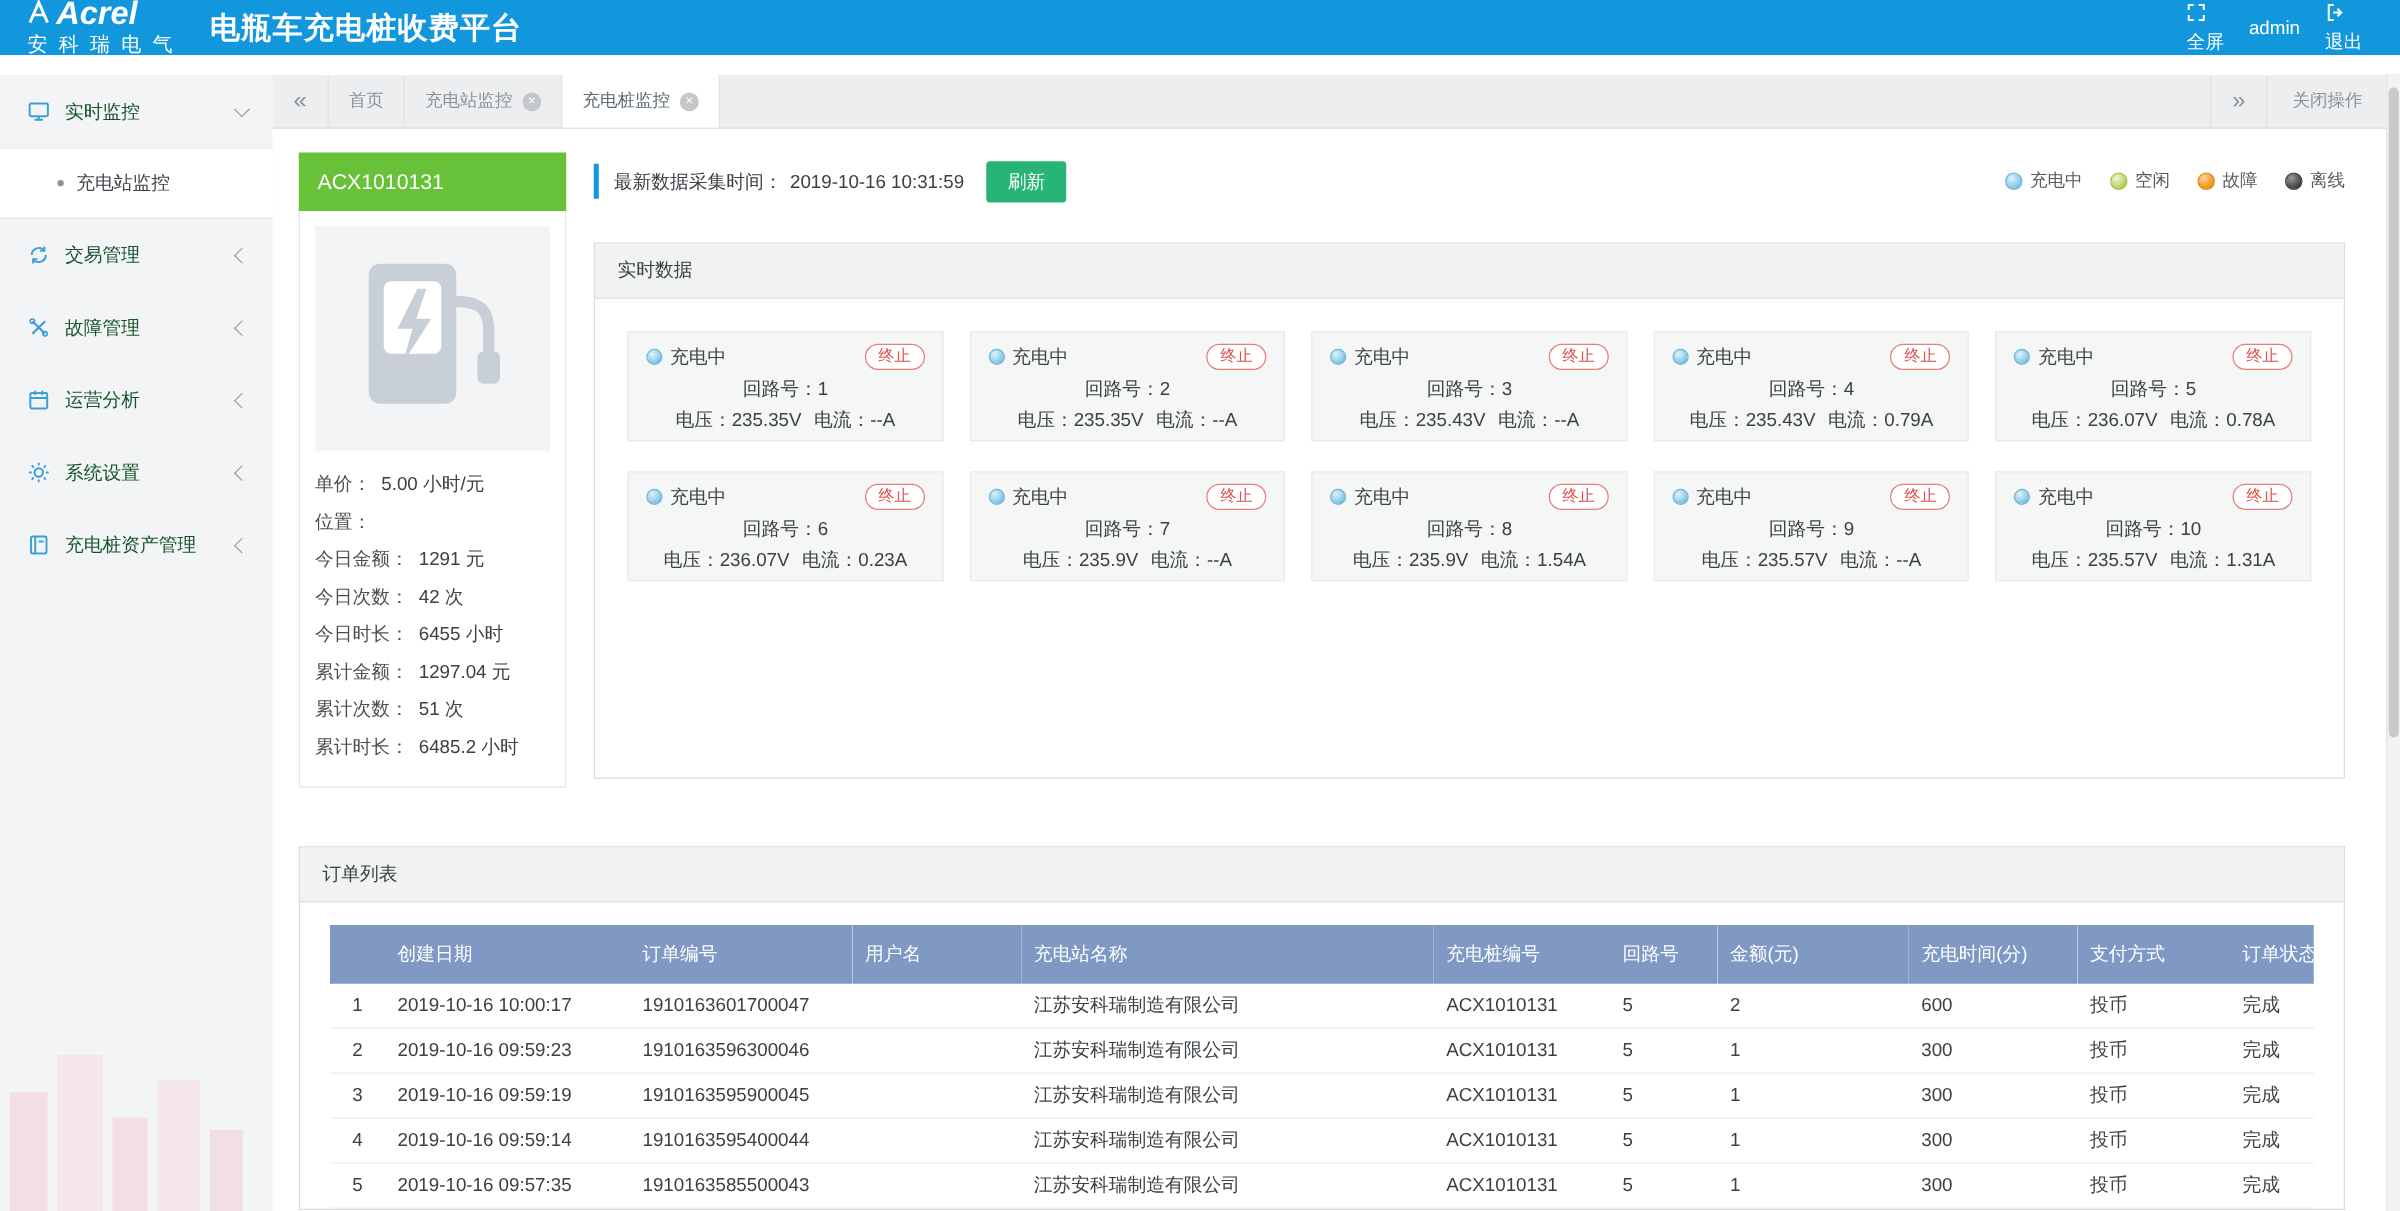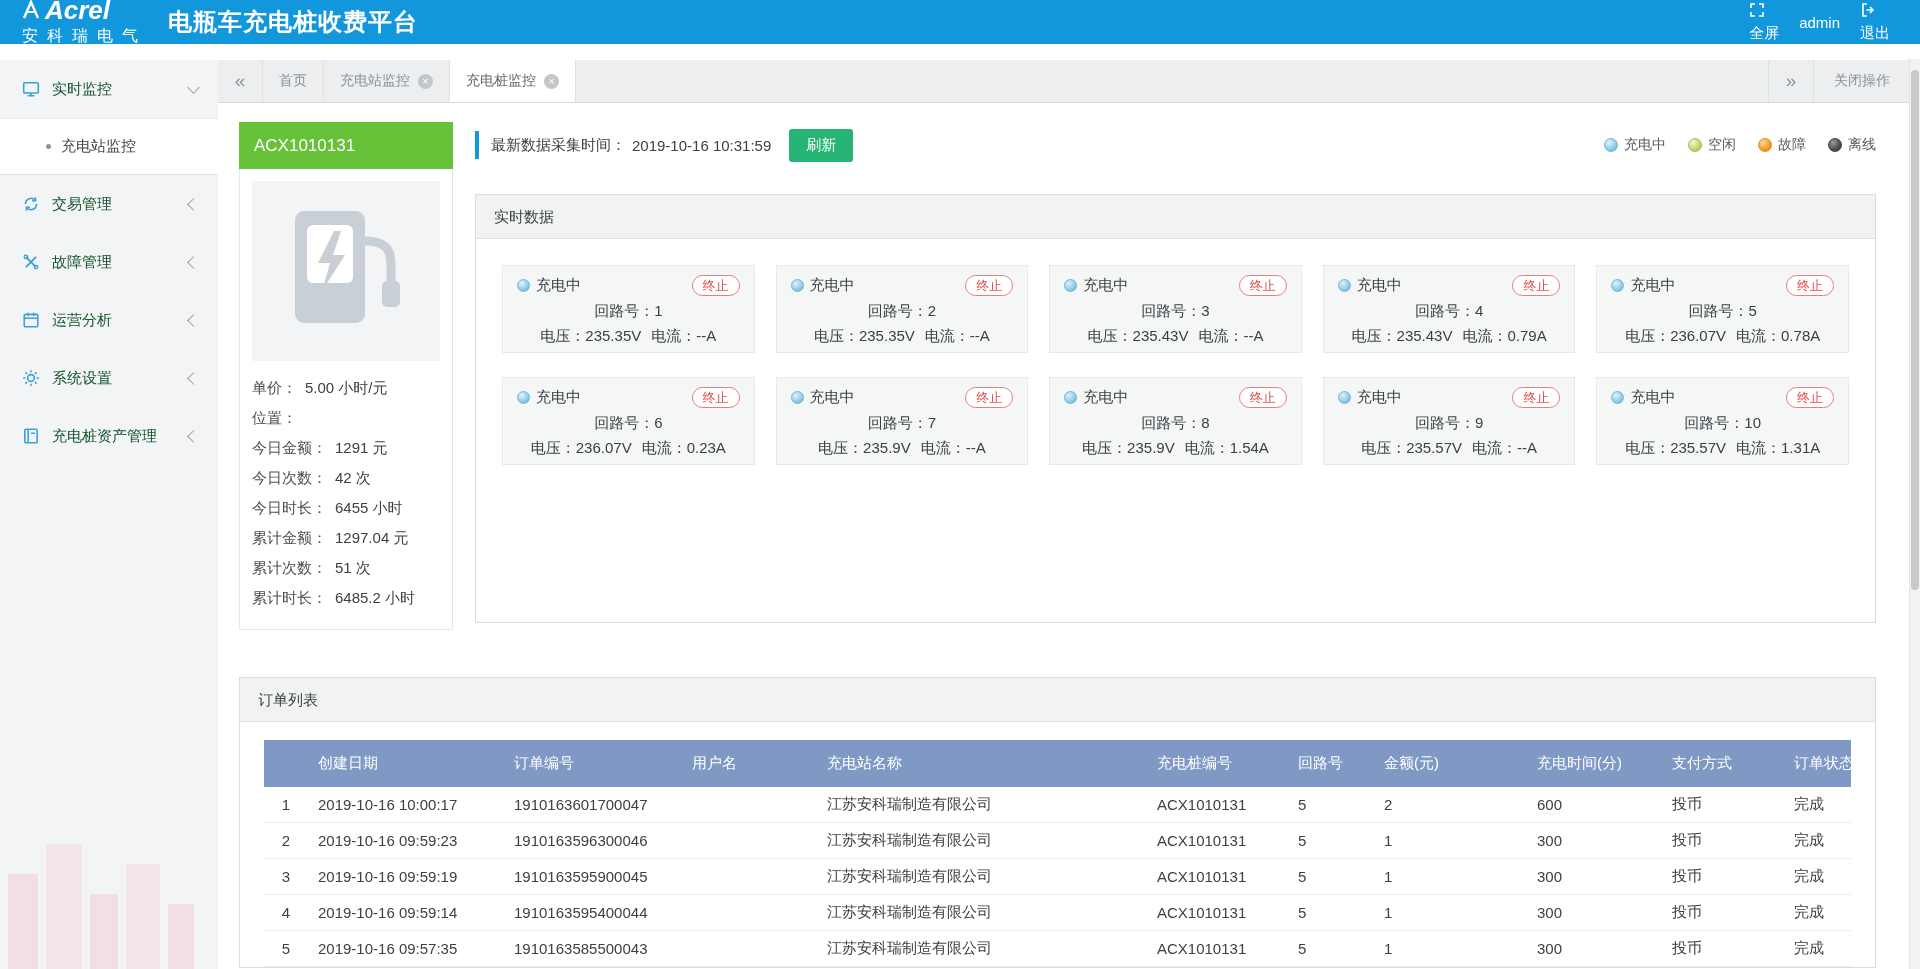--- a/index.html
+++ b/index.html
@@ -73,21 +73,21 @@
   .dot-fault{background:radial-gradient(circle at 35% 30%,#ffd9a0,#f59a23 60%,#d47f0e);border:1px solid #e08f1c;}
   .dot-offline{background:radial-gradient(circle at 35% 30%,#9a9a9a,#4d4d4d 60%,#2e2e2e);border:1px solid #444;}
 
   .panel{border:1px solid #d9dde0;background:#fff;}
   .panel-head{height:43px;line-height:43px;background:#f0f3f0;border-bottom:1px solid #dfe3df;padding-left:18px;font-size:15px;color:#3c4146;}
   .realtime-body{min-height:383px;padding:26px;box-sizing:border-box;}
   .cgrid{display:grid;grid-template-columns:repeat(5,1fr);gap:24px 21px;}
   .ccard{background:#f5f6f6;border:1px solid #e8eaea;height:88px;box-sizing:border-box;padding:9px 14px;font-size:15px;color:#3c4146;}
   .ccard-top{display:flex;align-items:center;}
   .ccard-status{margin-left:6px;}
-  .stop-btn{margin-left:auto;background:#fff;border:1px solid #e87d7d;color:#dd5151;border-radius:11px;font-size:13px;line-height:19px;padding:0 10px;cursor:pointer;font-family:Liberation Sans, sans-serif;}
+  .stop-btn{margin-left:auto;background:#fff;border:1px solid #e87d7d;color:#dd5151;border-radius:11px;font-size:13px;line-height:19px;padding:0 10px;cursor:pointer;font-family:Liberation Mono, monospace;}
   .cline{text-align:center;margin-top:6px;white-space:nowrap;}
   .cline .gap{margin-left:10px;}
 
   
   .orders{margin-top:47px;}
   .orders-body{padding:18px 24px 0;}
   table.orders-table{width:100%;border-collapse:collapse;table-layout:fixed;font-size:15px;color:#3c4146;}
   .orders-table thead th{background:#7f99c4;color:#fff;font-weight:normal;height:47px;text-align:left;padding:0 10px;overflow:hidden;white-space:nowrap;}
   .orders-table tbody td{height:35px;border-bottom:1px solid #ededed;padding:0 10px;overflow:hidden;white-space:nowrap;}
   .orders-table th.c-idx,.orders-table td.c-idx{text-align:center;padding:0;}

